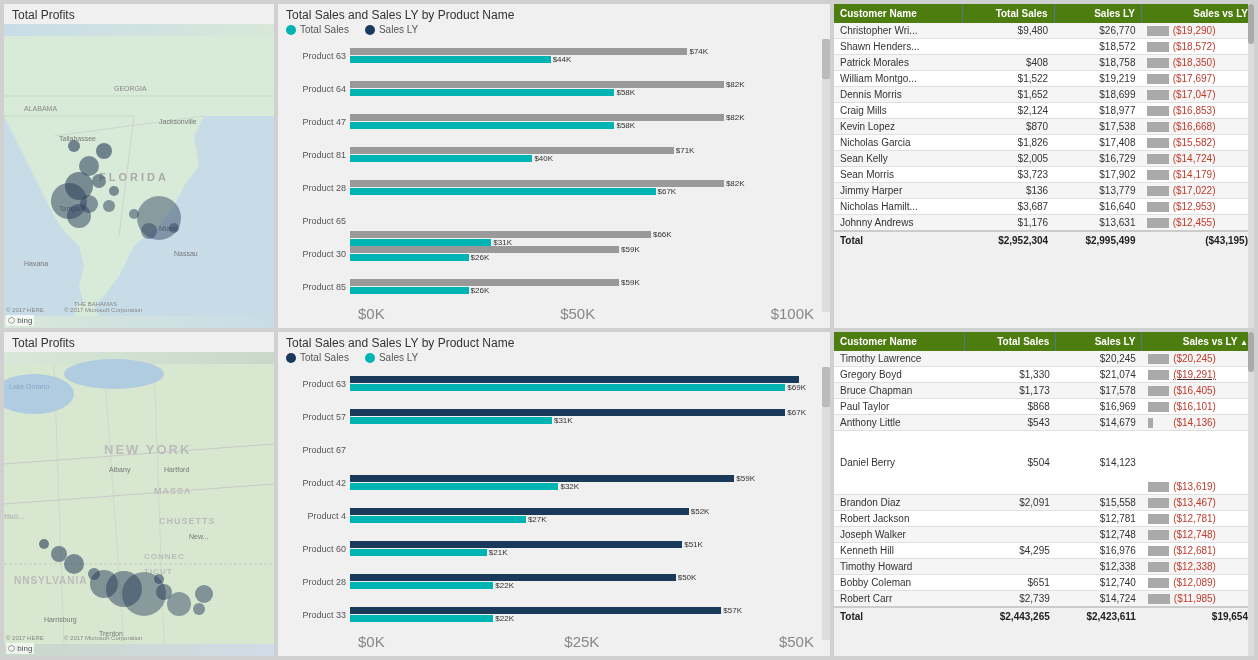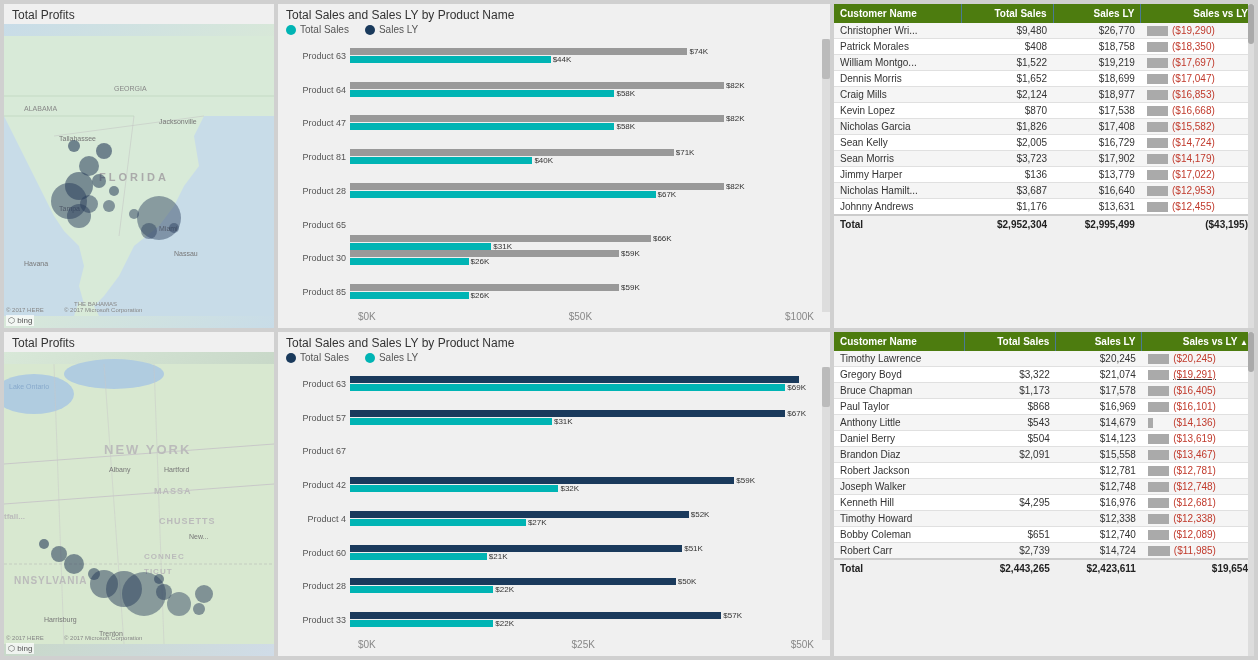--- a/index.html
+++ b/index.html
@@ -148,21 +148,21 @@
       font-size: 8px;
       color: #333;
       margin-left: 2px;
       white-space: nowrap;
     }
 
     .chart-x-axis {
       display: flex;
       padding: 2px 8px 2px 72px;
       justify-content: space-between;
-      font-size: 10px;
+      font-size: 15px;
       color: #888;
     }
 
     
     .table-panel {
       width: 420px;
       flex-shrink: 0;
       overflow: hidden;
     }
 
@@ -479,20 +479,29 @@
               <tr>
                 <td>Christopher Wri...</td>
                 <td class="td-right">$9,480</td>
                 <td class="td-right">$26,770</td>
                 <td class="td-right sales-bar-cell" style="display: flex; align-items: center; justify-content: flex-end; gap: 4px;">
                   <span class="inline-bar" style="width: 72px; background: rgb(170, 170, 170);"></span>
                   <span class="negative" style="font-size: 10px;">($19,290)</span>
                 </td>
               </tr>
               <tr>
+                <td>Shawn Henders...</td>
+                <td class="td-right"></td>
+                <td class="td-right">$18,572</td>
+                <td class="td-right sales-bar-cell" style="display: flex; align-items: center; justify-content: flex-end; gap: 4px;">
+                  <span class="inline-bar" style="width: 50px; background: rgb(170, 170, 170);"></span>
+                  <span class="negative" style="font-size: 10px;">($18,572)</span>
+                </td>
+              </tr>
+              <tr>
                 <td>Patrick Morales</td>
                 <td class="td-right">$408</td>
                 <td class="td-right">$18,758</td>
                 <td class="td-right sales-bar-cell" style="display: flex; align-items: center; justify-content: flex-end; gap: 4px;">
                   <span class="inline-bar" style="width: 50px; background: rgb(170, 170, 170);"></span>
                   <span class="negative" style="font-size: 10px;">($18,350)</span>
                 </td>
               </tr>
               <tr>
                 <td>William Montgo...</td>
@@ -800,21 +809,21 @@
                 <td>Timothy Lawrence</td>
                 <td class="td-right"></td>
                 <td class="td-right">$20,245</td>
                 <td class="td-right sales-bar-cell" style="display: flex; align-items: center; justify-content: flex-end; gap: 4px;">
                   <span class="inline-bar" style="width: 55px; background: rgb(170, 170, 170);"></span>
                   <span class="negative" style="font-size: 10px;">($20,245)</span>
                 </td>
               </tr>
               <tr>
                 <td>Gregory Boyd</td>
-                <td class="td-right">$3,322</td>
+                <td class="td-right">$1,330</td>
                 <td class="td-right">$21,074</td>
                 <td class="td-right sales-bar-cell" style="display: flex; align-items: center; justify-content: flex-end; gap: 4px; text-decoration: underline;">
                   <span class="inline-bar" style="width: 52px; background: rgb(170, 170, 170);"></span>
                   <span class="negative" style="font-size: 10px;">($19,291)</span>
                 </td>
               </tr>
               <tr>
                 <td>Bruce Chapman</td>
                 <td class="td-right">$1,173</td>
                 <td class="td-right">$17,578</td>
@@ -838,21 +847,21 @@
                 <td class="td-right">$14,679</td>
                 <td class="td-right sales-bar-cell" style="display: flex; align-items: center; justify-content: flex-end; gap: 4px;">
                   <span class="inline-bar" style="width: 38px; background: rgb(170, 170, 170);"></span>
                   <span class="negative" style="font-size: 10px; margin-left: 16px;">($14,136)</span>
                 </td>
               </tr>
               <tr>
                 <td>Daniel Berry</td>
                 <td class="td-right">$504</td>
                 <td class="td-right">$14,123</td>
-                <td class="td-right sales-bar-cell" style="display: flex; align-items: center; justify-content: flex-end; gap: 4px;">
+                <td class="td-right sales-bar-cell" style="display: flex; align-items: center; justify-content: flex-end; gap: 4px; margin-top: 48px;">
                   <span class="inline-bar" style="width: 37px; background: rgb(170, 170, 170);"></span>
                   <span class="negative" style="font-size: 10px;">($13,619)</span>
                 </td>
               </tr>
               <tr>
                 <td>Brandon Diaz</td>
                 <td class="td-right">$2,091</td>
                 <td class="td-right">$15,558</td>
                 <td class="td-right sales-bar-cell" style="display: flex; align-items: center; justify-content: flex-end; gap: 4px;">
                   <span class="inline-bar" style="width: 36px; background: rgb(170, 170, 170);"></span>

